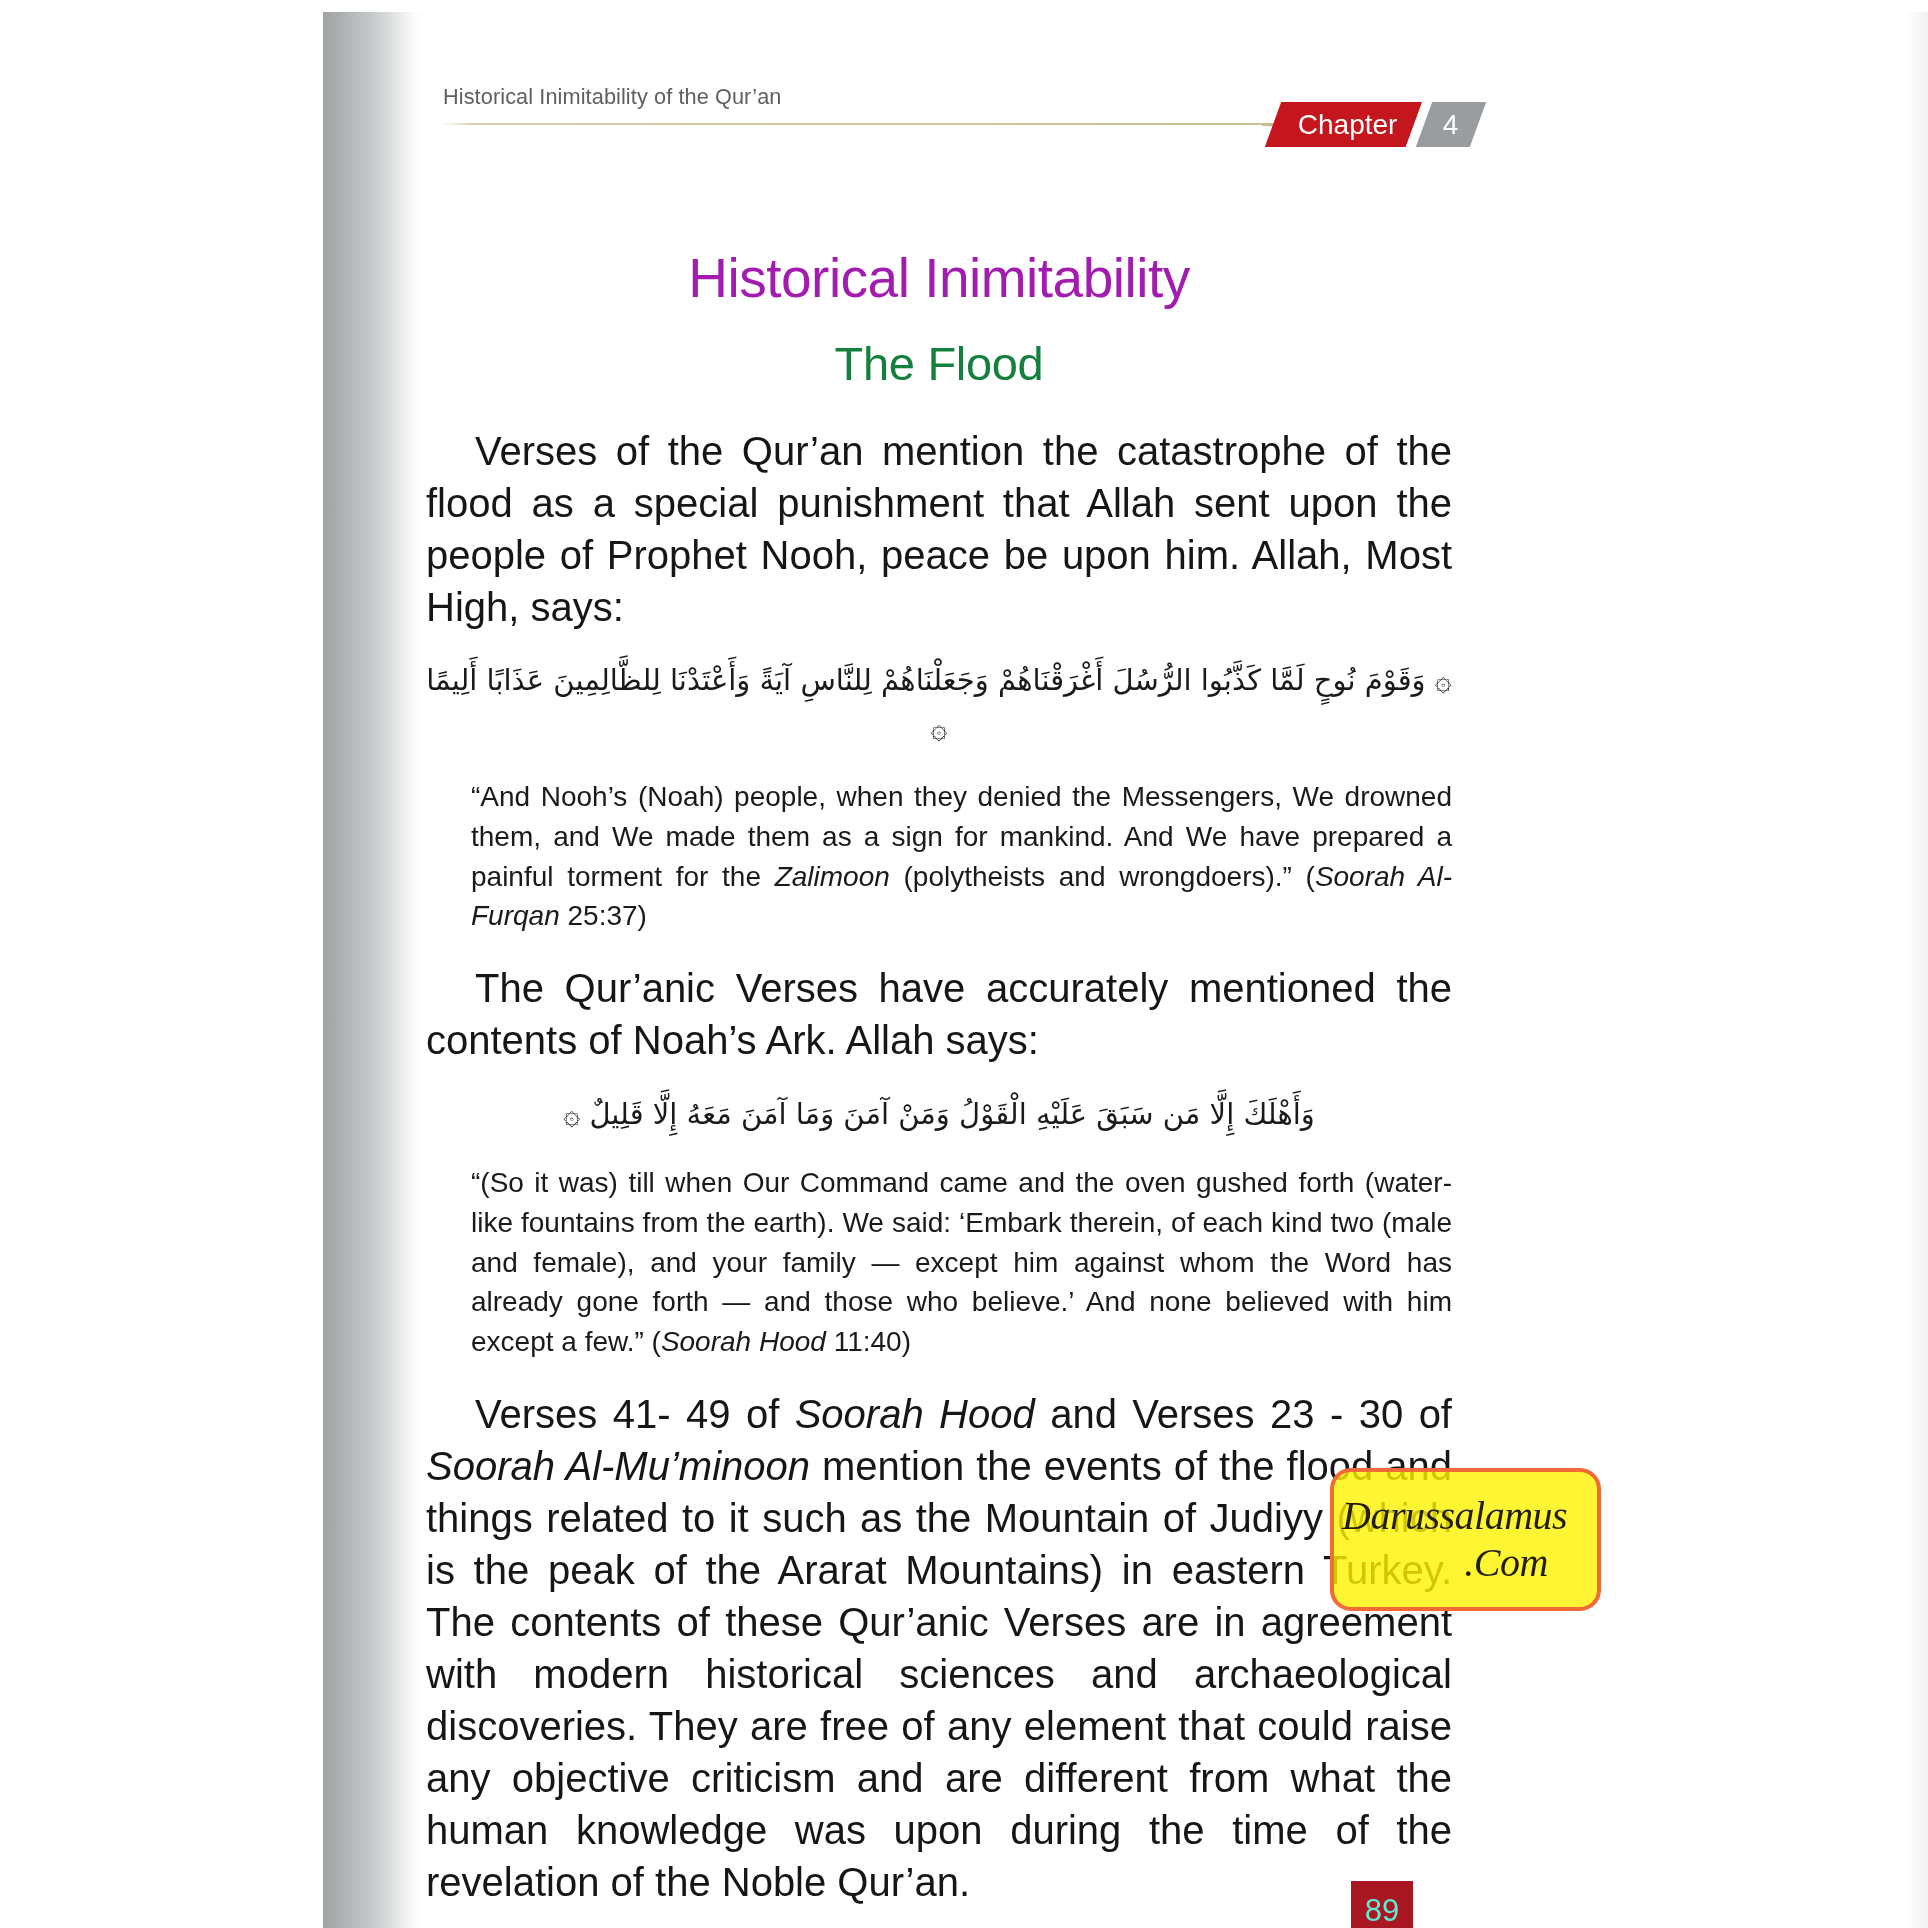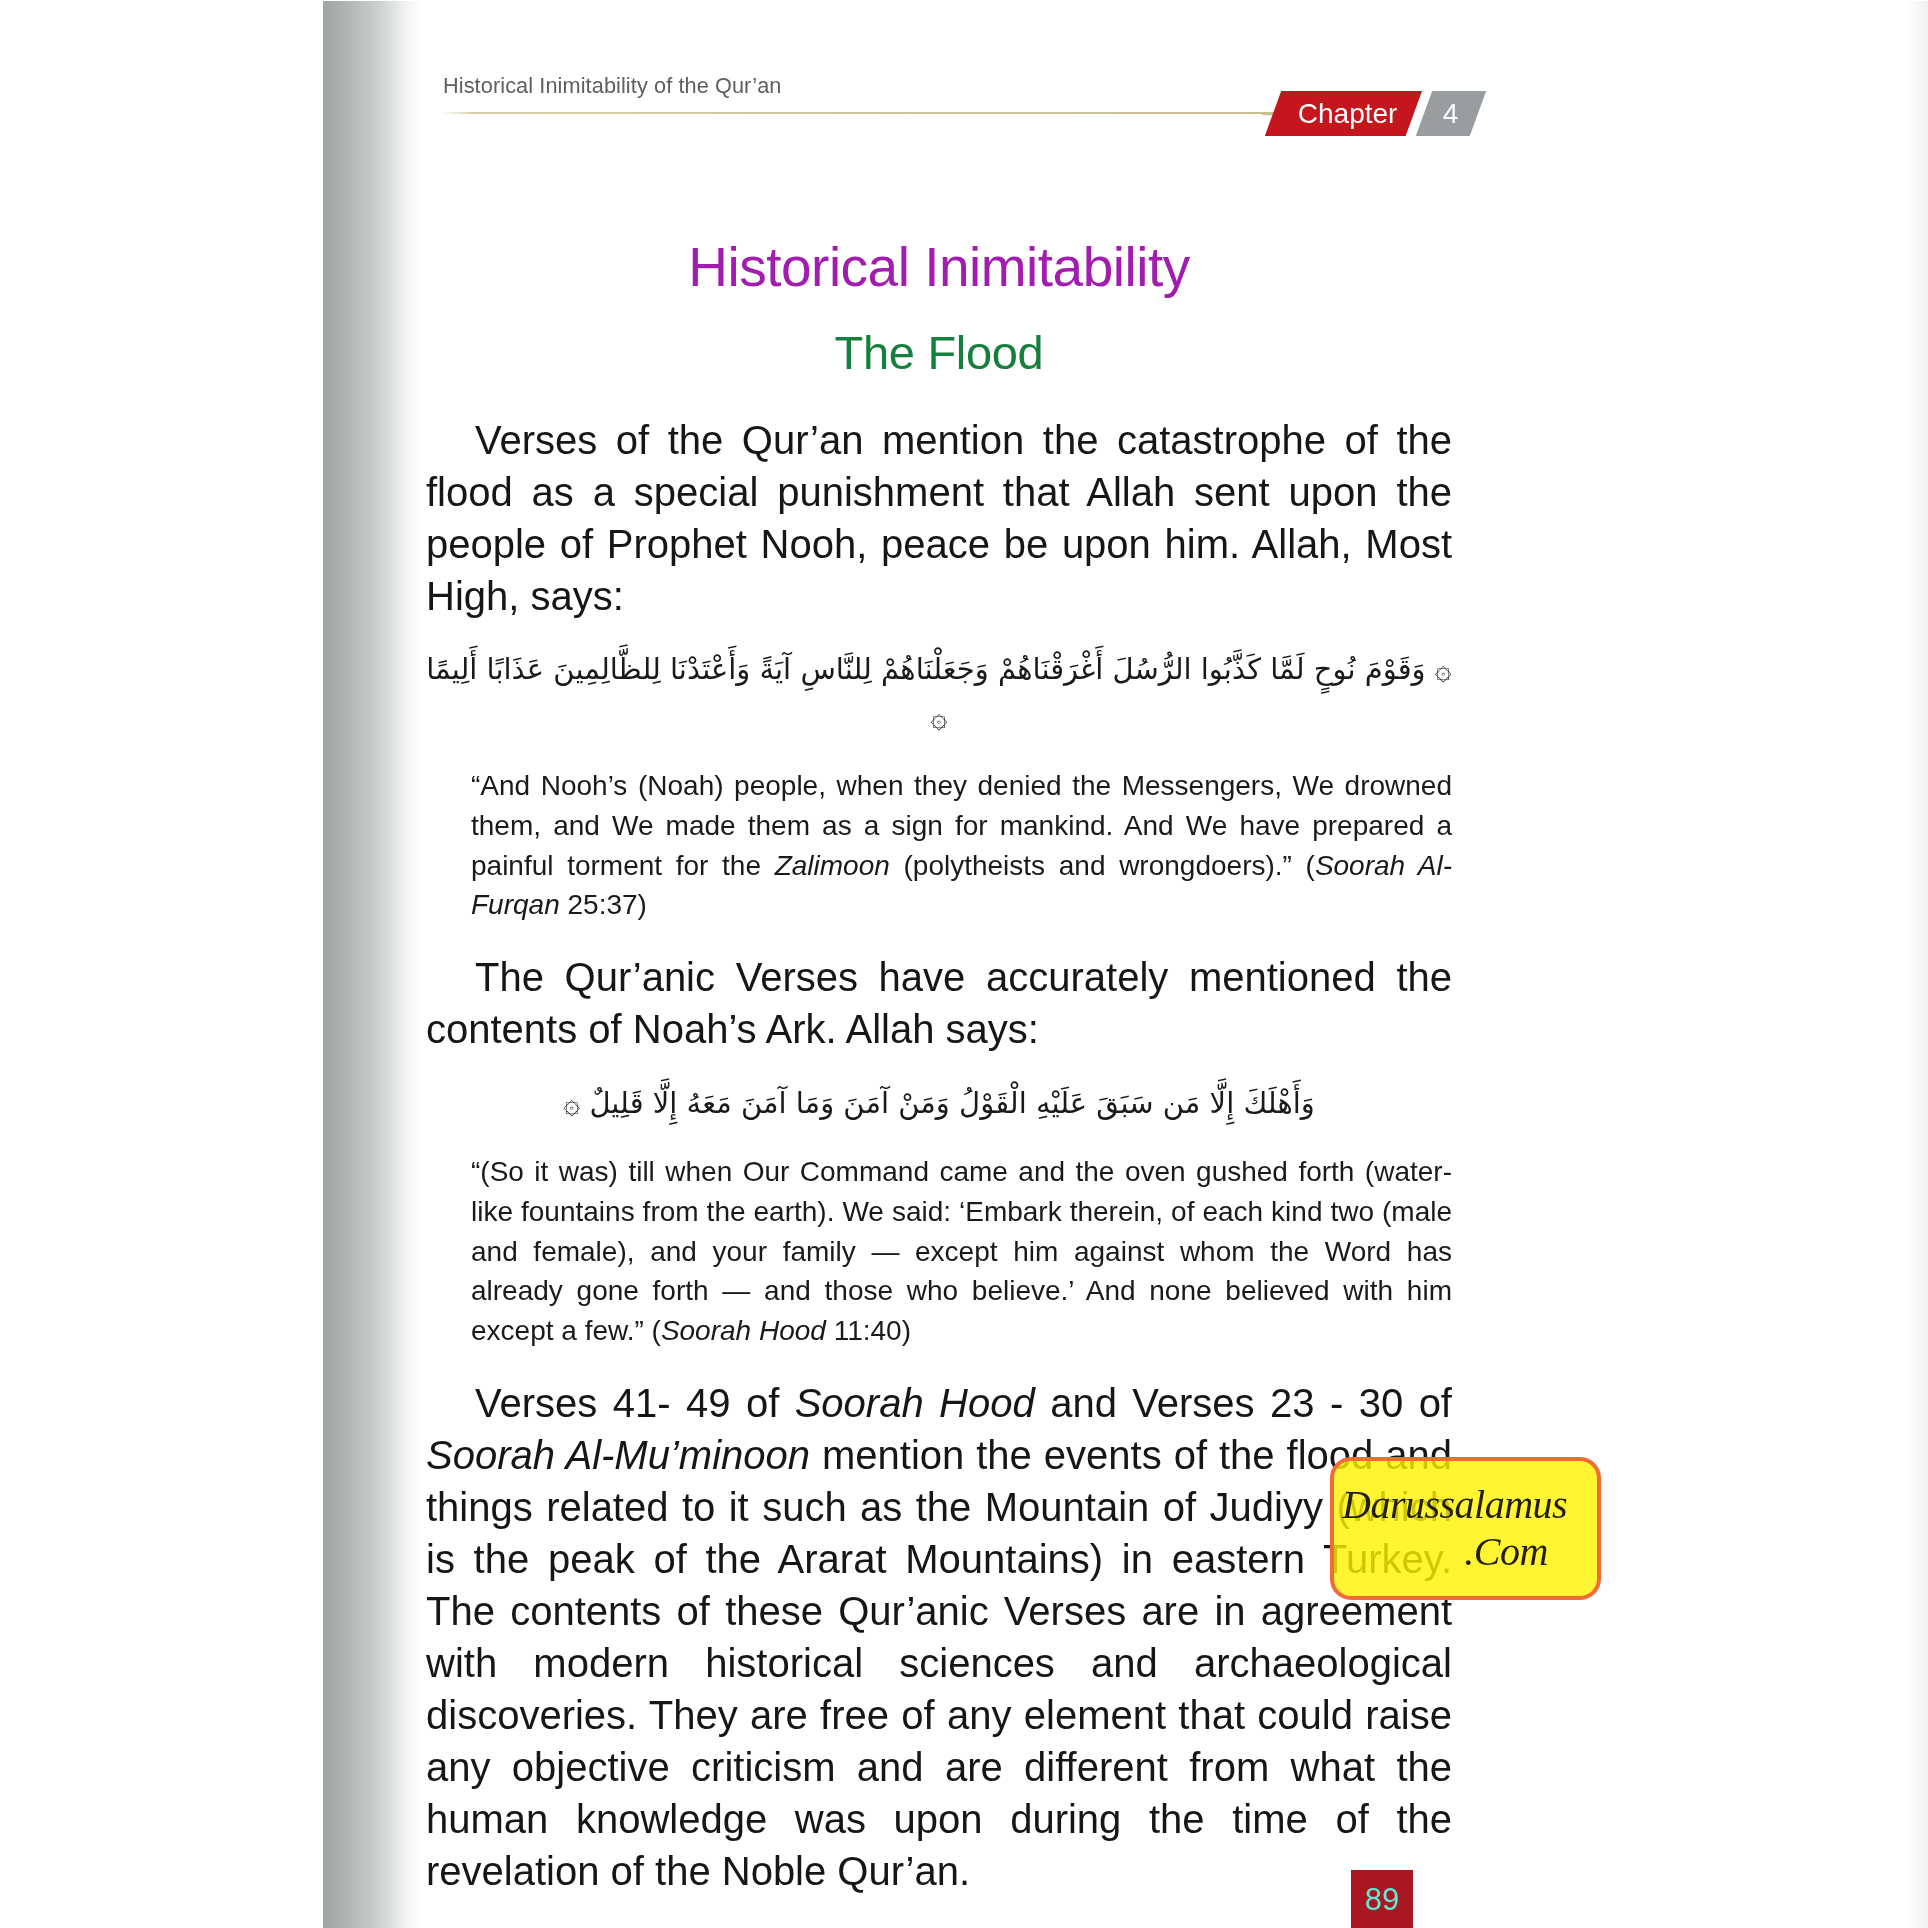--- a/index.html
+++ b/index.html
@@ -11,21 +11,21 @@
     width: 1928px;
     height: 1928px;
     position: relative;
     overflow: hidden;
     font-family: "Liberation Serif", serif;
   }
 
   
   #page-sheet {
     position: absolute;
-    left: 0; top: 1px;
+    left: 0; top: 12px;
     width: 1928px; height: 1640px;
     background: #ffffff;
   }
 
   
   #gutter-white {
     position: absolute;
     left: 0; top: 0;
     width: 323px; height: 1928px;
     background: #ffffff;

